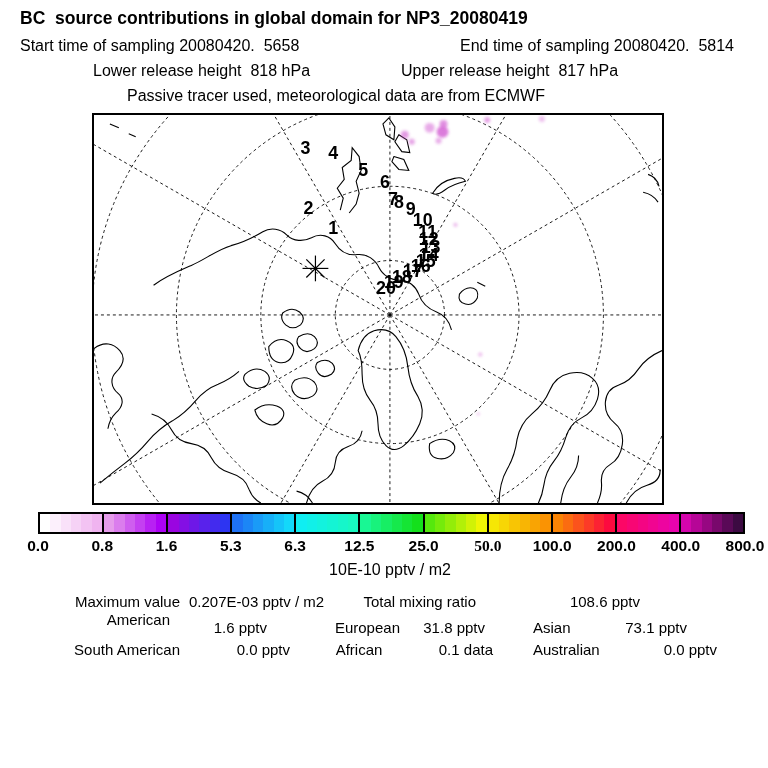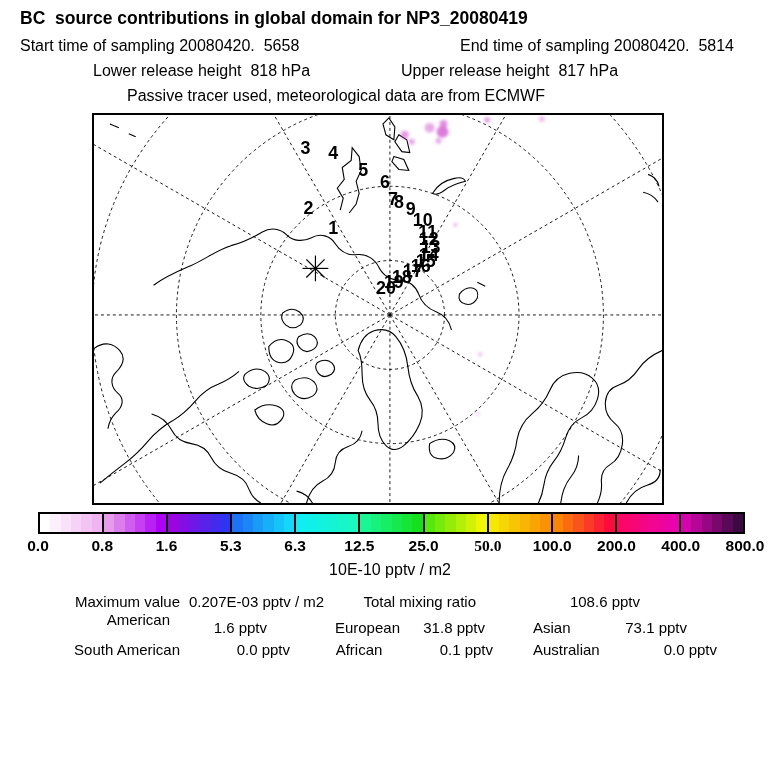--- a/index.html
+++ b/index.html
@@ -251,15 +251,15 @@
 <div class="stat r" style="left:60px;top:611px;width:110px;">American</div>
 <div class="stat r" style="left:185px;top:619px;width:82px;">1.6 pptv</div>
 <div class="stat r" style="left:308px;top:619px;width:92px;">European</div>
 <div class="stat r" style="left:403px;top:619px;width:82px;">31.8 pptv</div>
 <div class="stat" style="left:533px;top:619px;width:86px;">Asian</div>
 <div class="stat r" style="left:605px;top:619px;width:82px;">73.1 pptv</div>
 
 <div class="stat r" style="left:40px;top:641px;width:140px;">South American</div>
 <div class="stat r" style="left:198px;top:641px;width:92px;">0.0 pptv</div>
 <div class="stat r" style="left:318px;top:641px;width:82px;text-align:center;">African</div>
-<div class="stat r" style="left:411px;top:641px;width:82px;">0.1 pptv</div>
+<div class="stat r" style="left:411px;top:641px;width:82px;">0.1 data</div>
 <div class="stat" style="left:533px;top:641px;width:86px;">Australian</div>
 <div class="stat r" style="left:635px;top:641px;width:82px;">0.0 pptv</div>
 
 </body></html>

